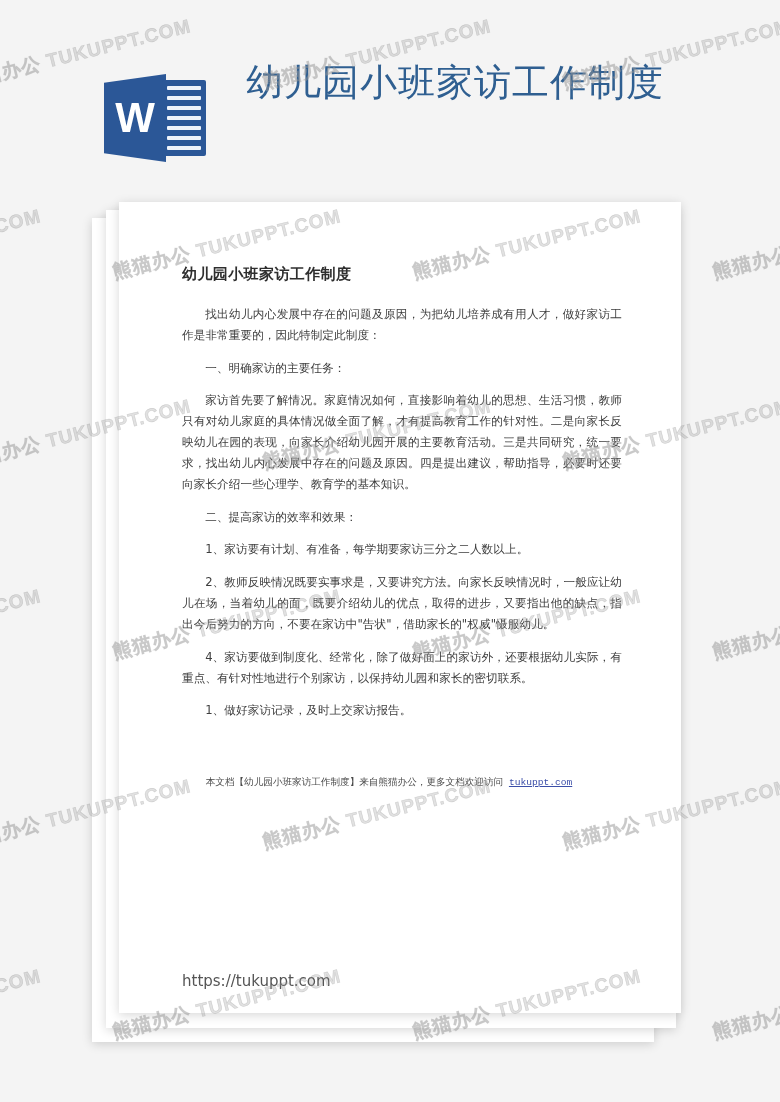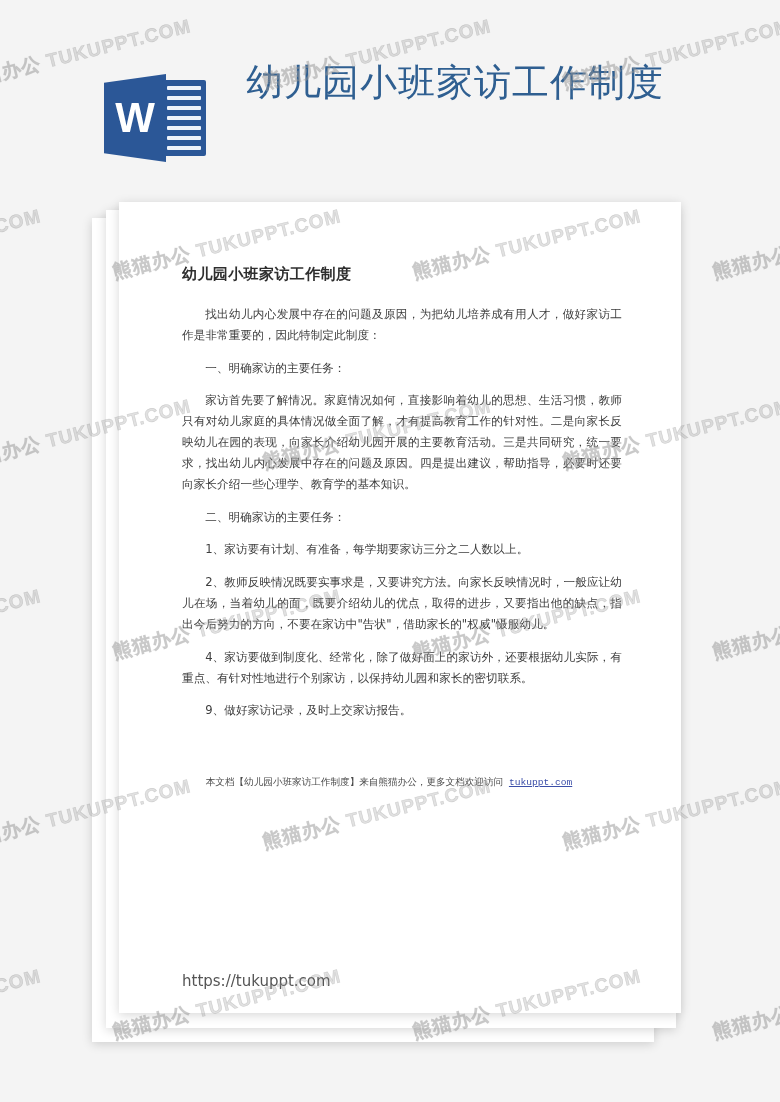--- a/index.html
+++ b/index.html
@@ -199,30 +199,30 @@
   <div id="doc-content">
 
     <div id="doc-title">幼儿园小班家访工作制度</div>
 
     <p class="para indent">找出幼儿内心发展中存在的问题及原因，为把幼儿培养成有用人才，做好家访工作是非常重要的，因此特制定此制度：</p>
 
     <p class="para indent">一、明确家访的主要任务：</p>
 
     <p class="para indent">家访首先要了解情况。家庭情况如何，直接影响着幼儿的思想、生活习惯，教师只有对幼儿家庭的具体情况做全面了解，才有提高教育工作的针对性。二是向家长反映幼儿在园的表现，向家长介绍幼儿园开展的主要教育活动。三是共同研究，统一要求，找出幼儿内心发展中存在的问题及原因。四是提出建议，帮助指导，必要时还要向家长介绍一些心理学、教育学的基本知识。</p>
 
-    <p class="para indent">二、明确家访的主要任务：</p>
+    <p class="para indent">二、提高家访的效率和效果：</p>
 
     <p class="para indent strongnum">1、家访要有计划、有准备，每学期要家访三分之二人数以上。</p>
 
     <p class="para indent strongnum">2、教师反映情况既要实事求是，又要讲究方法。向家长反映情况时，一般应让幼儿在场，当着幼儿的面，既要介绍幼儿的优点，取得的进步，又要指出他的缺点，指出今后努力的方向，不要在家访中"告状"，借助家长的"权威"慑服幼儿。</p>
 
 
     <p class="para indent strongnum">4、家访要做到制度化、经常化，除了做好面上的家访外，还要根据幼儿实际，有重点、有针对性地进行个别家访，以保持幼儿园和家长的密切联系。</p>
 
-    <p class="para indent strongnum">9、做好家访记录，及时上交家访报告。</p>
+    <p class="para indent strongnum">1、做好家访记录，及时上交家访报告。</p>
   </div>
 
   <div id="doc-note">
     <span>本文档【幼儿园小班家访工作制度】来自熊猫办公，更多文档欢迎访问</span>
     <a id="doc-note-link" href="#">tukuppt.com</a>
   </div>
 
   <div id="doc-footer-url">https://tukuppt.com</div>
 </div>
 

